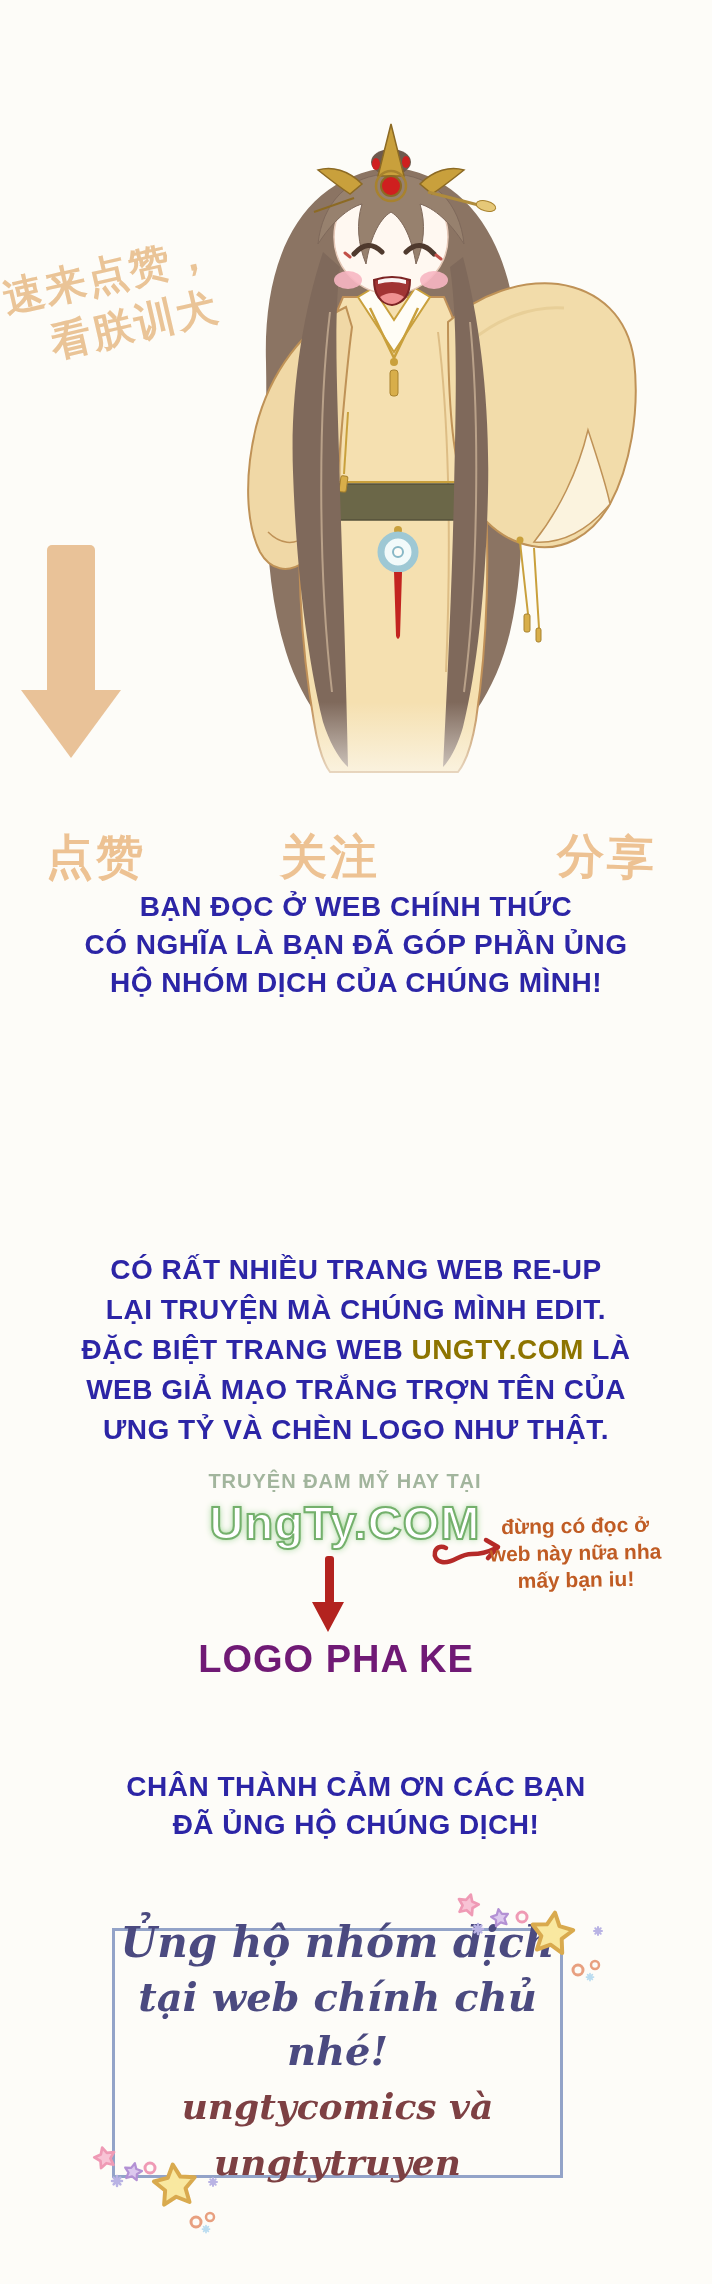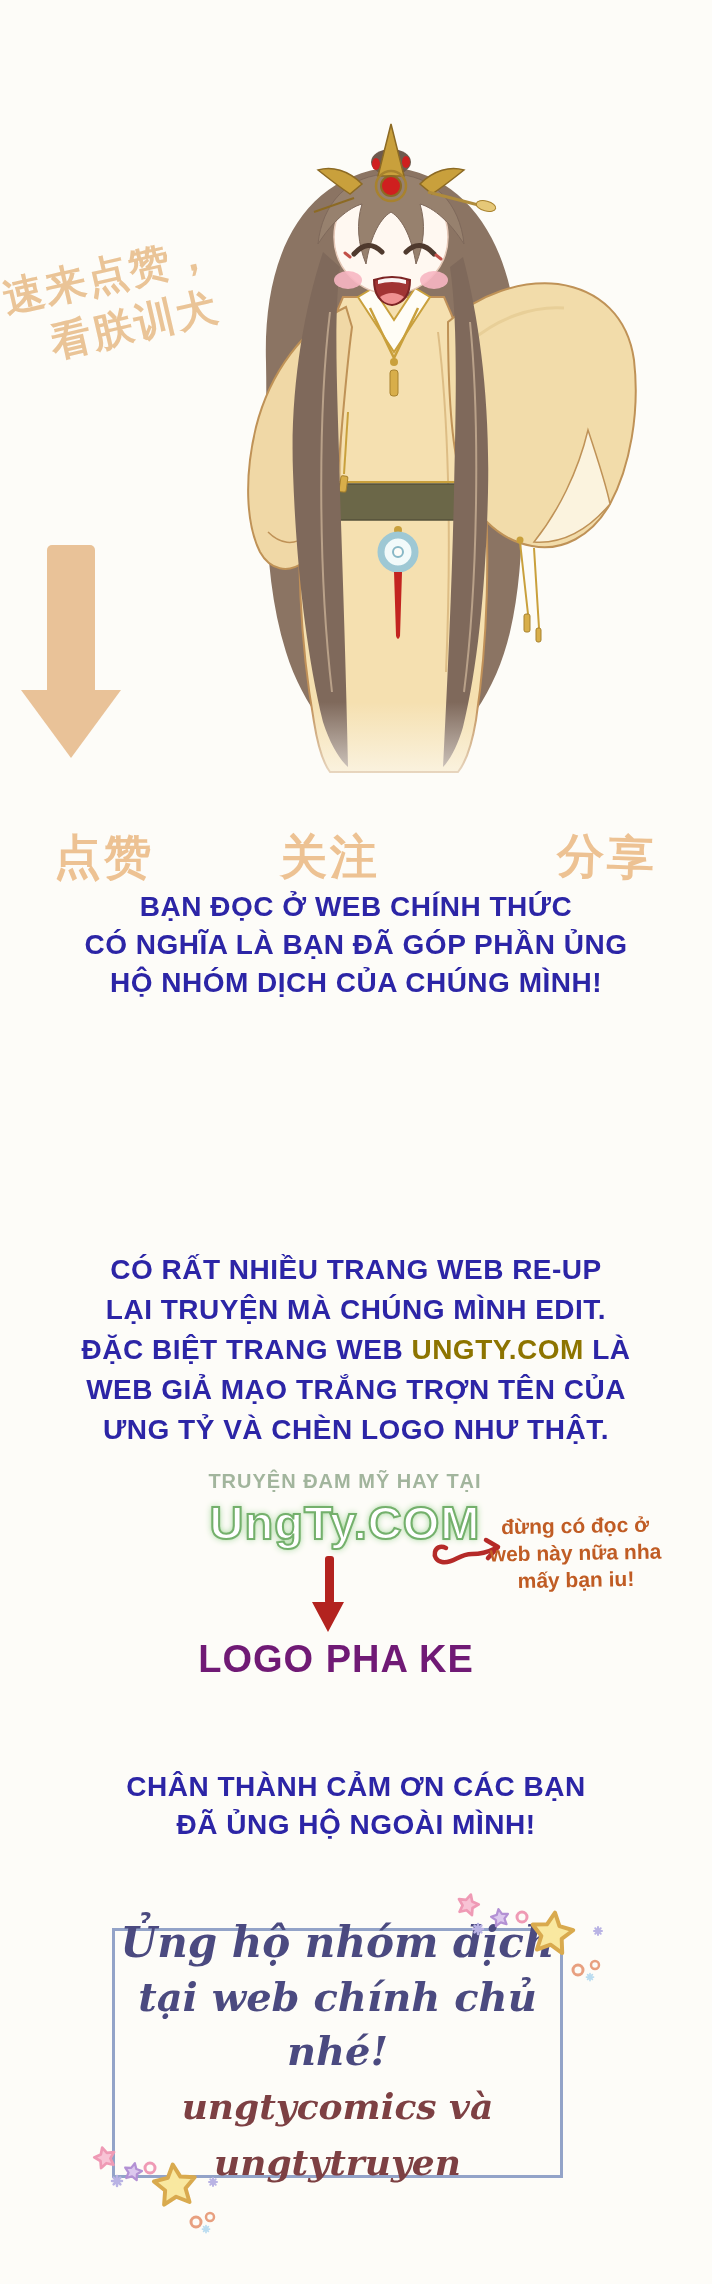--- a/index.html
+++ b/index.html
@@ -11,21 +11,21 @@
          color:#eac497;font-weight:bold;font-size:41px;line-height:54px;letter-spacing:2px;white-space:nowrap;}
   .promo .l2{display:block;margin-left:36px;}
 
   
   .arrow-shaft{position:absolute;left:47px;top:545px;width:48px;height:148px;background:#e9c298;border-radius:5px 5px 0 0;}
   .arrow-head{position:absolute;left:21px;top:690px;width:0;height:0;
               border-left:50px solid transparent;border-right:50px solid transparent;border-top:68px solid #e9c298;}
 
   
   .social{position:absolute;top:826px;font-weight:bold;font-size:47px;color:#edc293;letter-spacing:3px;}
-  .social.like{left:46px;margin-left:8px;}
+  .social.like{left:46px;}
   .social.follow{left:280px;}
   .social.share{left:557px;transform:rotate(2deg);}
 
   
   .para{position:absolute;left:0;width:712px;text-align:center;font-weight:bold;
         color:#2c25a6;font-size:28px;line-height:38px;letter-spacing:0.5px;}
   .p1{top:888px;}
   .p2{top:1138px;}
   .p3{top:1250px;line-height:40px;}
   .thanks{top:1768px;}
@@ -183,21 +183,21 @@
   </svg>
 
   <div class="note">
     <div>đừng có đọc ở</div>
     <div>web này nữa nha</div>
     <div>mấy bạn iu!</div>
   </div>
 
   <div class="para thanks">
     <div>CHÂN THÀNH CẢM ƠN CÁC BẠN</div>
-    <div>ĐÃ ỦNG HỘ NGOÀI MÌNH!</div>
+    <div>ĐÃ ỦNG HỘ CHÚNG DỊCH!</div>
   </div>
 
   <div class="support-box">
     <div class="script l1">Ủng hộ nhóm dịch</div>
     <div class="script l2">tại web chính chủ nhé!</div>
     <div class="script l3">ungtycomics và ungtytruyen</div>
   </div>
 
   <svg class="abs" style="left:440px;top:1888px;" width="185" height="105" viewBox="0 0 185 105">
     <defs>

